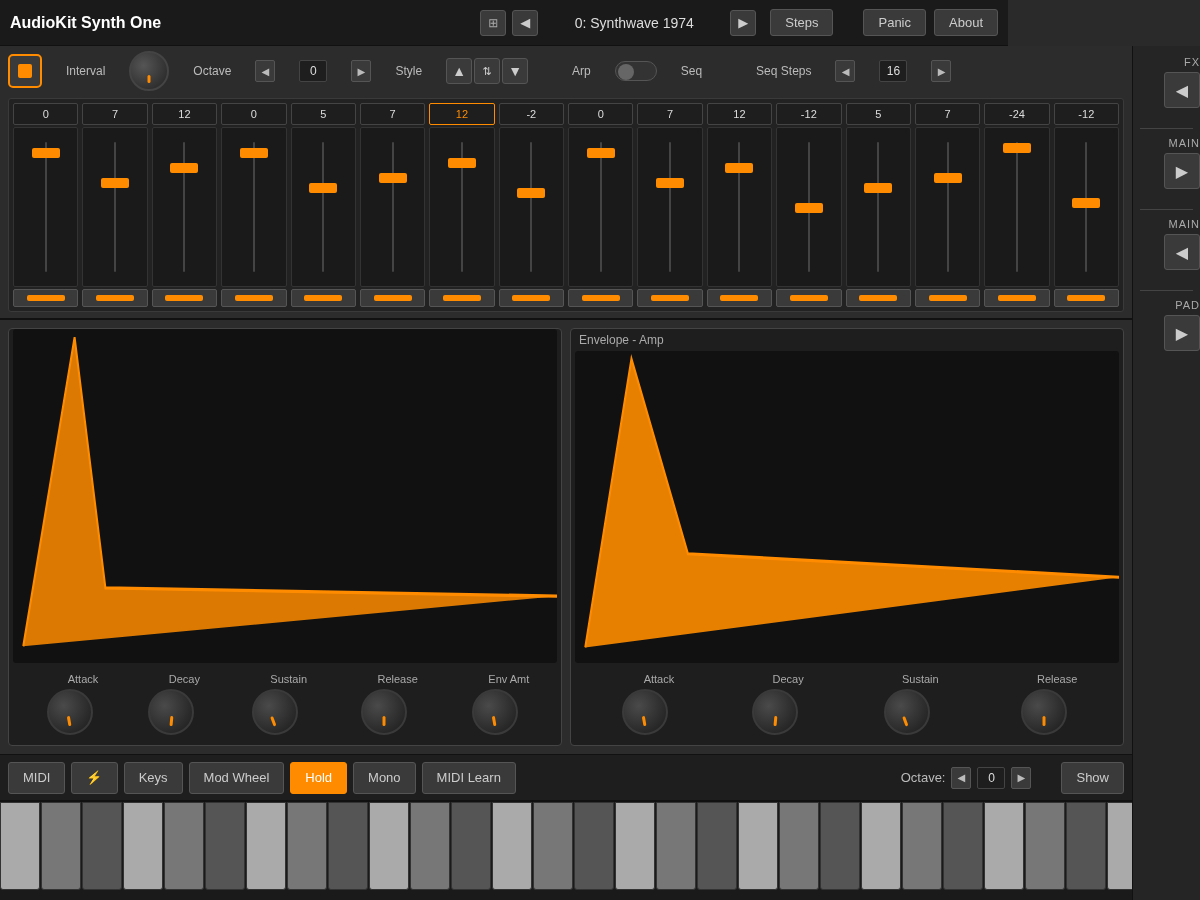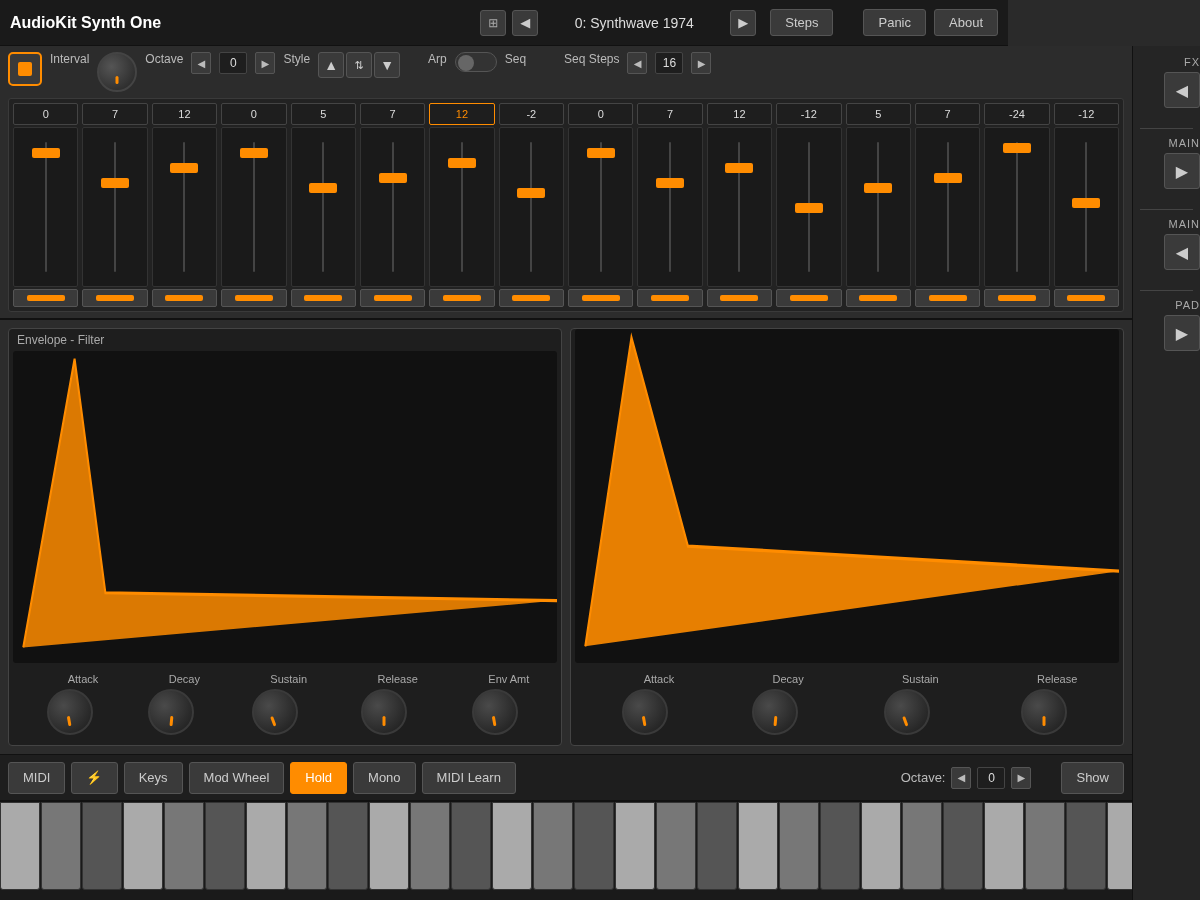--- a/index.html
+++ b/index.html
@@ -128,22 +128,22 @@
     #sequencer-section {
       width: 100%;
       background: #2c2c2c;
       border-bottom: 2px solid #111;
       padding: 6px 8px 6px 8px;
     }
 
     
     #controls-row {
       display: flex;
-      align-items: flex-start;
-      gap: 8px;
+      align-items: center;
+      gap: 24px;
       margin-bottom: 8px;
       height: 38px;
     }
     .power-btn {
       width: 34px; height: 34px;
       background: #3a3a3a;
       border: 2px solid #ff8c00;
       border-radius: 5px;
       display: flex; align-items: center; justify-content: center;
       cursor: pointer;
@@ -652,21 +652,20 @@
               <div class="seq-bottom-btn-inner"></div>
             </div>
           </div>
         </div>
     </div>
   </div>
 
   <div id="envelope-section">
 
     <div class="env-panel">
-      <div class="env-title">Envelope - Filter</div>
       <div class="env-display">
         <svg class="env-svg" viewBox="0 0 530 200" preserveAspectRatio="none">
           <polygon points="10,190 60,5 90,155 530,160" fill="#ff8c00" opacity="0.85"></polygon>
           <polyline points="10,190 60,5 90,155 530,160" fill="none" stroke="#ff8c00" stroke-width="2"></polyline>
         </svg>
       </div>
       <div class="env-knobs-row">
         <div class="knob-group">
           <span class="knob-label">Attack</span>
           <div class="knob attack"></div>
@@ -684,20 +683,21 @@
           <div class="knob release"></div>
         </div>
         <div class="knob-group">
           <span class="knob-label">Env Amt</span>
           <div class="knob"></div>
         </div>
       </div>
     </div>
 
     <div class="env-panel">
+      <div class="env-title">Envelope - Amp</div>
       <div class="env-display">
         <svg class="env-svg" viewBox="0 0 530 200" preserveAspectRatio="none">
           <polygon points="10,190 55,5 110,130 530,145" fill="#ff8c00" opacity="0.9"></polygon>
           <polyline points="10,190 55,5 110,130 530,145" fill="none" stroke="#ff8c00" stroke-width="2"></polyline>
         </svg>
       </div>
       <div class="env-knobs-row">
         <div class="knob-group">
           <span class="knob-label">Attack</span>
           <div class="knob attack"></div>

